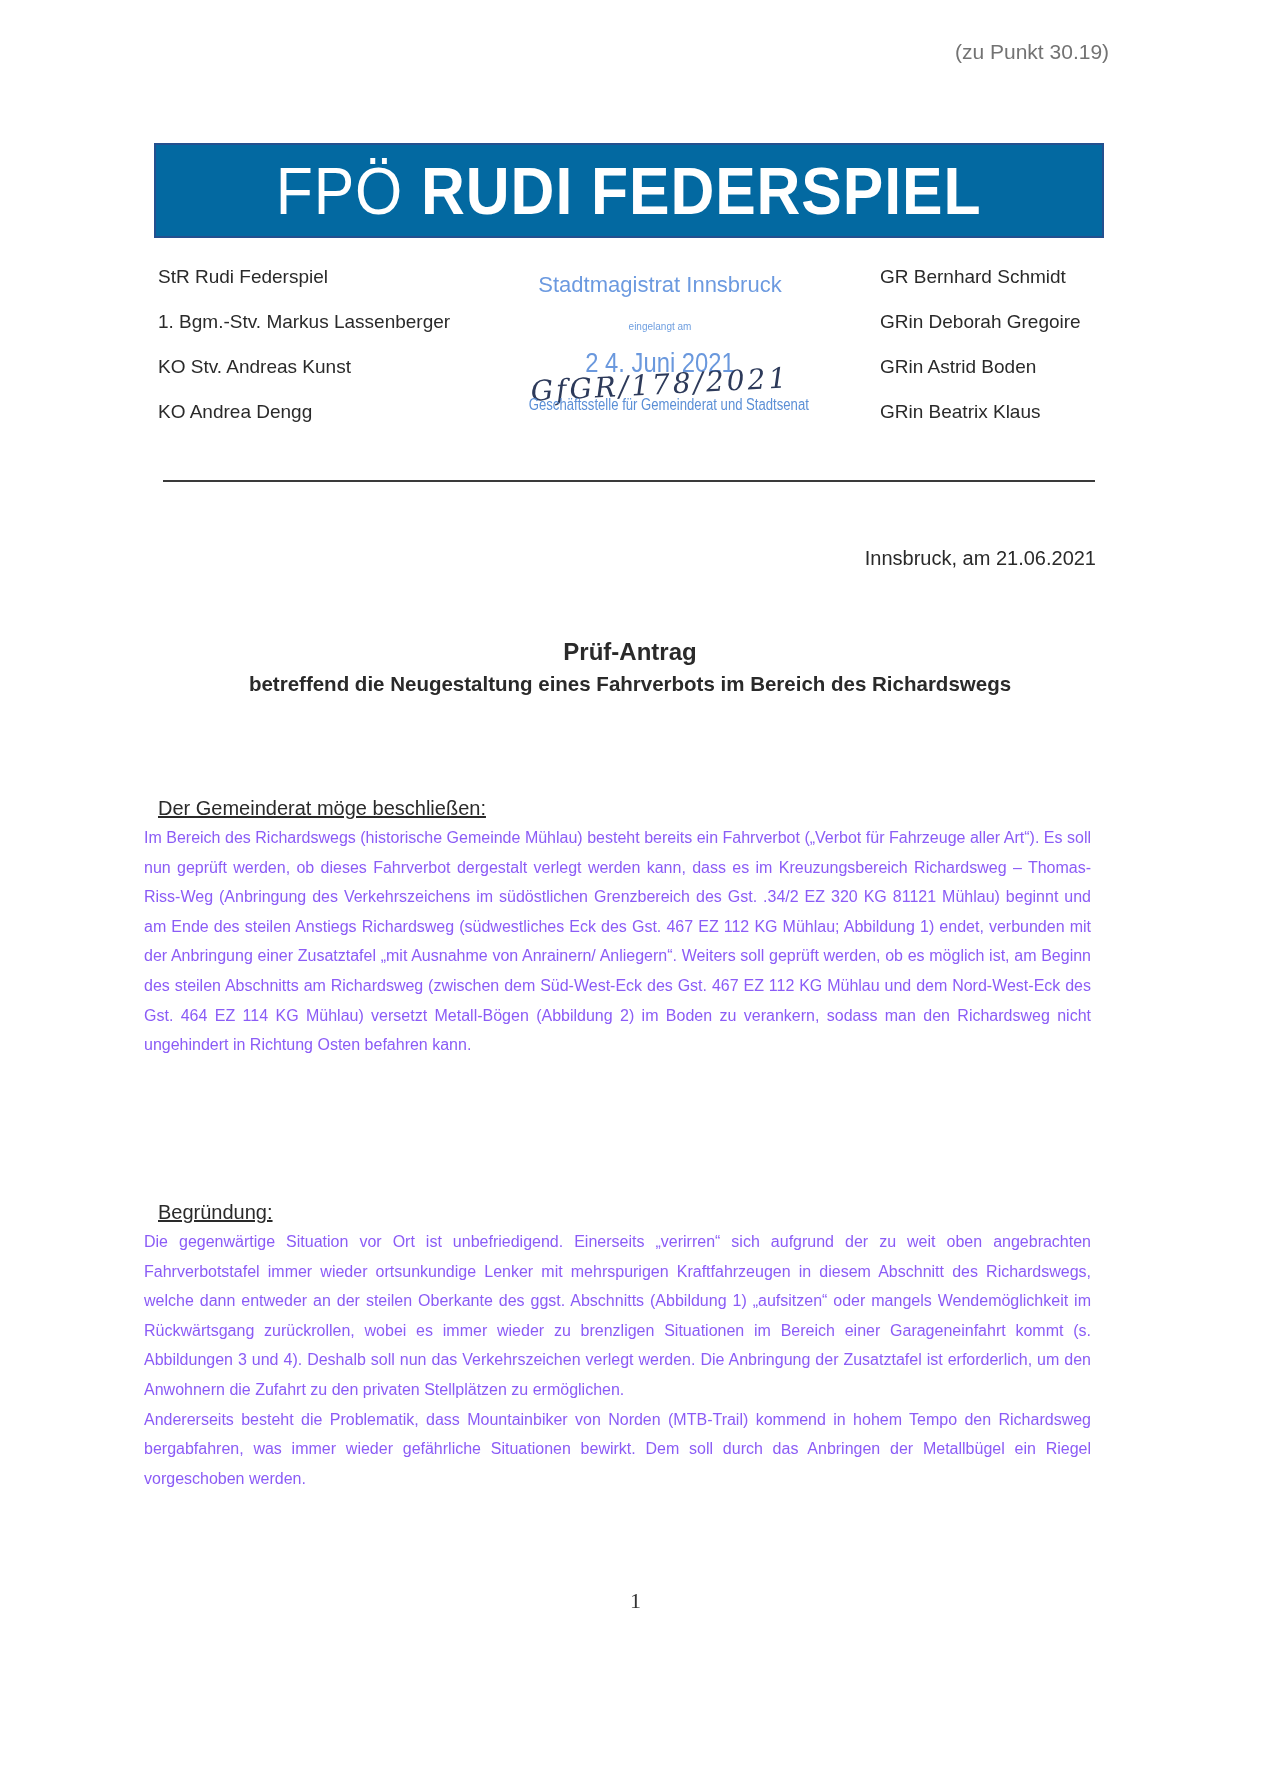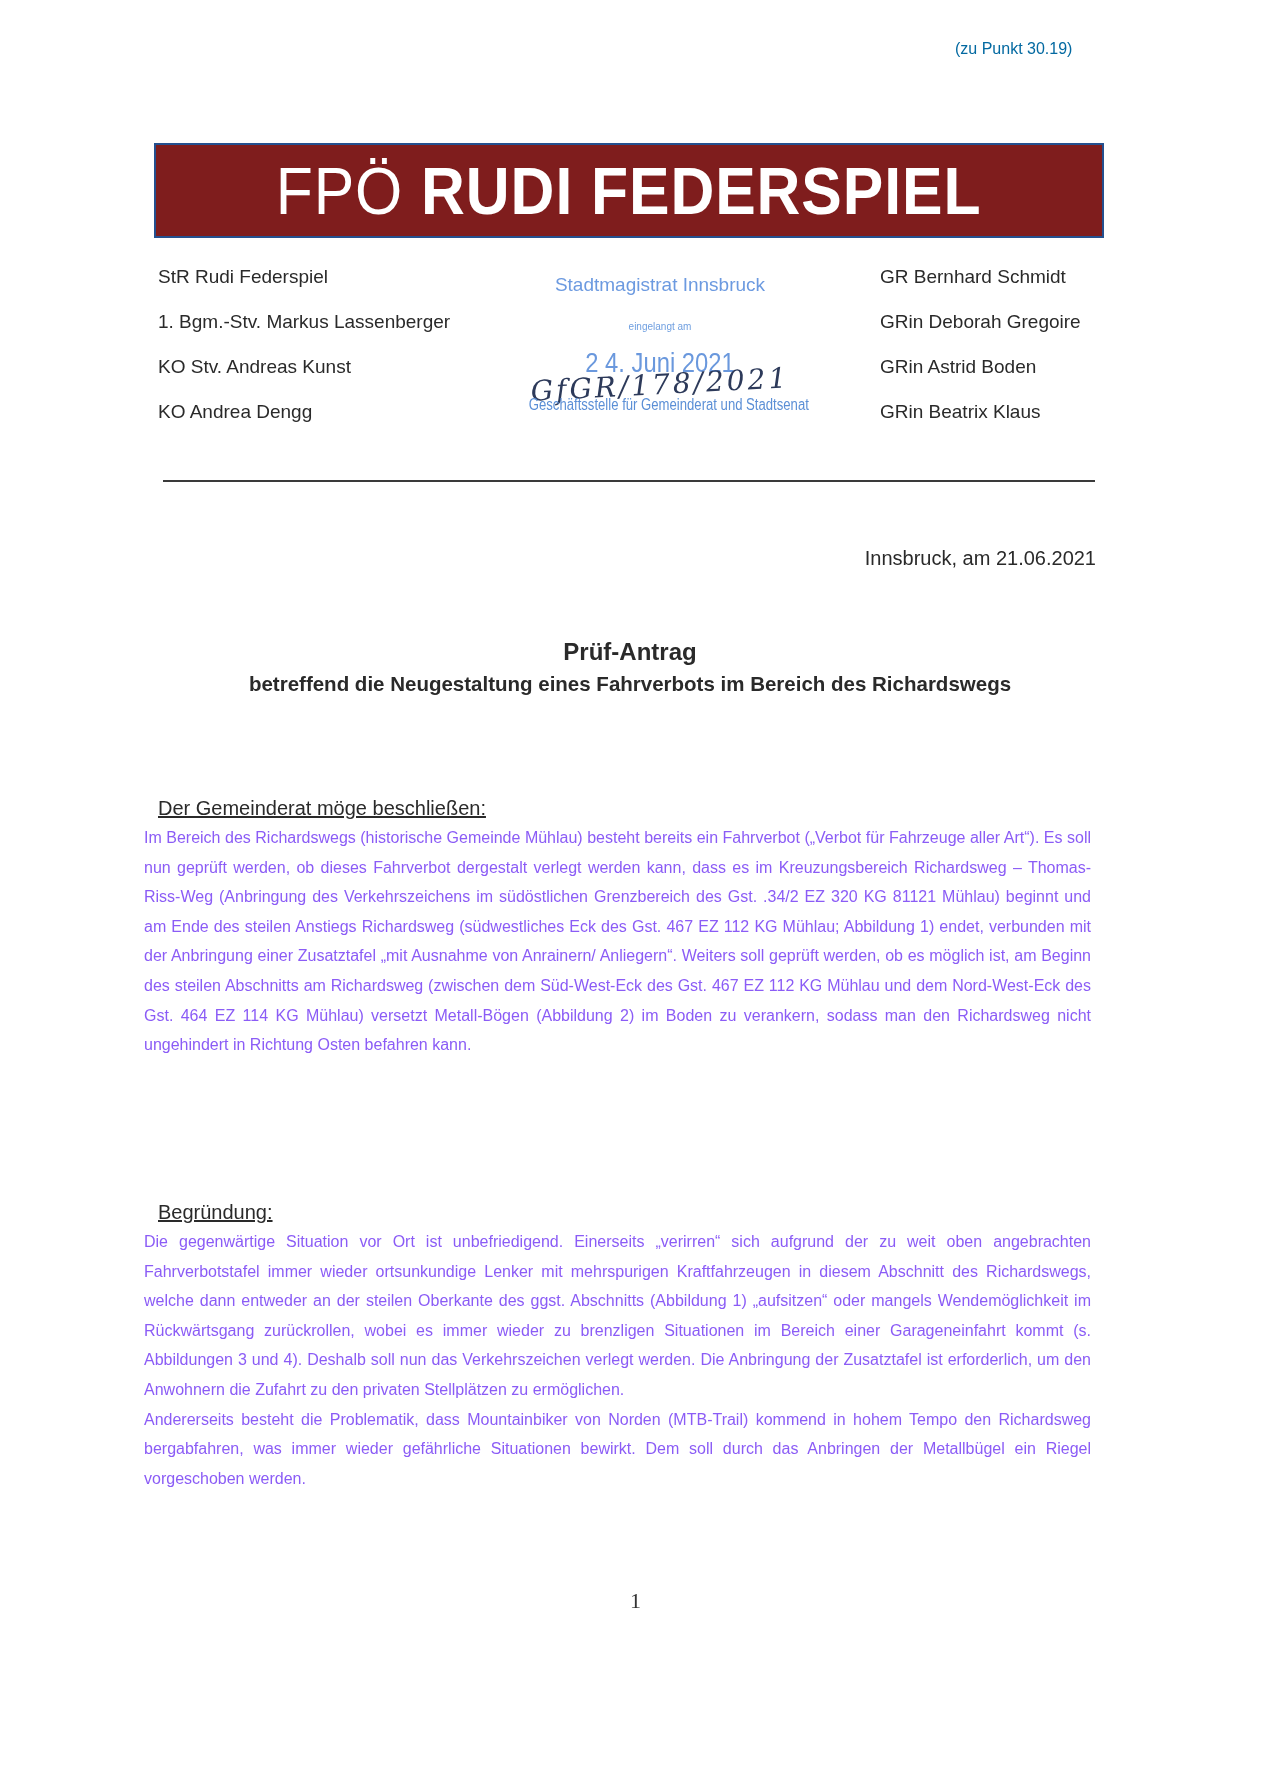--- a/index.html
+++ b/index.html
@@ -1,36 +1,36 @@
 <!DOCTYPE html>
 <html><head>
   <meta charset="utf-8">
   <style>
     html, body { margin: 0; padding: 0; }
     body {
       width: 1271px; height: 1776px; background: #ffffff; position: relative;
       font-family: "Liberation Sans", sans-serif; color: #262626; overflow: hidden;
     }
-    .ref { position: absolute; top: 40px; left: 955px; font-size: 16px; color: #0369a1; }
+    .ref { position: absolute; top: 40px; left: 955px; font-size: 21px; color: #737373; }
     .banner {
       position: absolute; left: 154px; top: 143px; width: 950px; height: 95px;
       background: #2d5ea8; box-sizing: border-box; border: 2px solid #24508f;
       display: flex; align-items: center; justify-content: center;
     }
     .banner-text {
       color: #ffffff; font-family: "Liberation Sans", sans-serif; font-weight: 700;
       font-size: 66px; letter-spacing: 1px; transform: scaleX(0.92); white-space: nowrap;
     }
     .banner-text .first { font-weight: 400; }
     .names { position: absolute; font-size: 19px; color: #2a2a2a; }
     .names div { height: 45px; line-height: 45px; white-space: nowrap; }
     .names.left { left: 158px; top: 254px; }
     .names.right { left: 880px; top: 254px; }
     .stamp { position: absolute; left: 500px; top: 272px; width: 320px; text-align: center; color: #5b8fd6; }
-    .stamp .s-title { font-size: 19px; line-height: 26px; color: #6c9ae0; }
+    .stamp .s-title { font-size: 22px; line-height: 26px; color: #6c9ae0; }
     .stamp .s-sub { font-size: 10px; line-height: 18px; margin-top: 20px; color: #6f9fe0; }
     .stamp .s-date { font-size: 28px; line-height: 30px; margin-top: 12px; color: #6a98dd; transform: scaleX(0.85); }
     .stamp .s-hand { font-family: "DejaVu Serif", serif; font-style: italic; font-size: 28px; line-height: 26px; color: #2d3a5a; letter-spacing: 3px; margin-top: -6px; transform: rotate(-3deg); }
     .stamp .s-office { font-size: 16px; line-height: 18px; color: #5b8fd6; transform: scaleX(0.82); margin-top: -2px; white-space: nowrap; }
     .rule { position: absolute; left: 163px; top: 480px; width: 932px; height: 2px; background: #3a3a3a; }
     .place-date { position: absolute; right: 175px; top: 547px; font-size: 20px; color: #2a2a2a; }
     .title { position: absolute; left: 150px; width: 960px; top: 638px; text-align: center; font-weight: 700; font-size: 24px; color: #2a2a2a; }
     .subtitle { position: absolute; left: 150px; width: 960px; top: 672px; text-align: center; font-weight: 700; font-size: 20.5px; color: #2a2a2a; }
     .heading { position: absolute; left: 158px; font-size: 20px; text-decoration: underline; color: #2a2a2a; margin-top: 34px; }
     .h1 { top: 763px; }
@@ -38,21 +38,21 @@
     .para { position: absolute; left: 144px; width: 947px; font-size: 16px; line-height: 29.6px; text-align: justify; color: #8b5cf6; transform-origin: left top; }
     .p1 { top: 823px; }
     .p2 { top: 1227px; }
     .page-num { position: absolute; left: 0; width: 1271px; top: 1588px; text-align: center; font-family: "Liberation Serif", serif; font-size: 22px; color: #333; }
   </style>
 </head>
 <body>
 
 <div class="ref">(zu Punkt 30.19)</div>
 
-<div class="banner" style="background: #7f1d1d;">
+<div class="banner" style="background: #0369a1;">
   <div class="banner-text">
     <span class="first">FPÖ</span>
     <span>RUDI FEDERSPIEL</span>
   </div>
 </div>
 
 <div class="names left">
   <div>StR Rudi Federspiel</div>
   <div>1. Bgm.-Stv. Markus Lassenberger</div>
   <div>KO Stv. Andreas Kunst</div>

